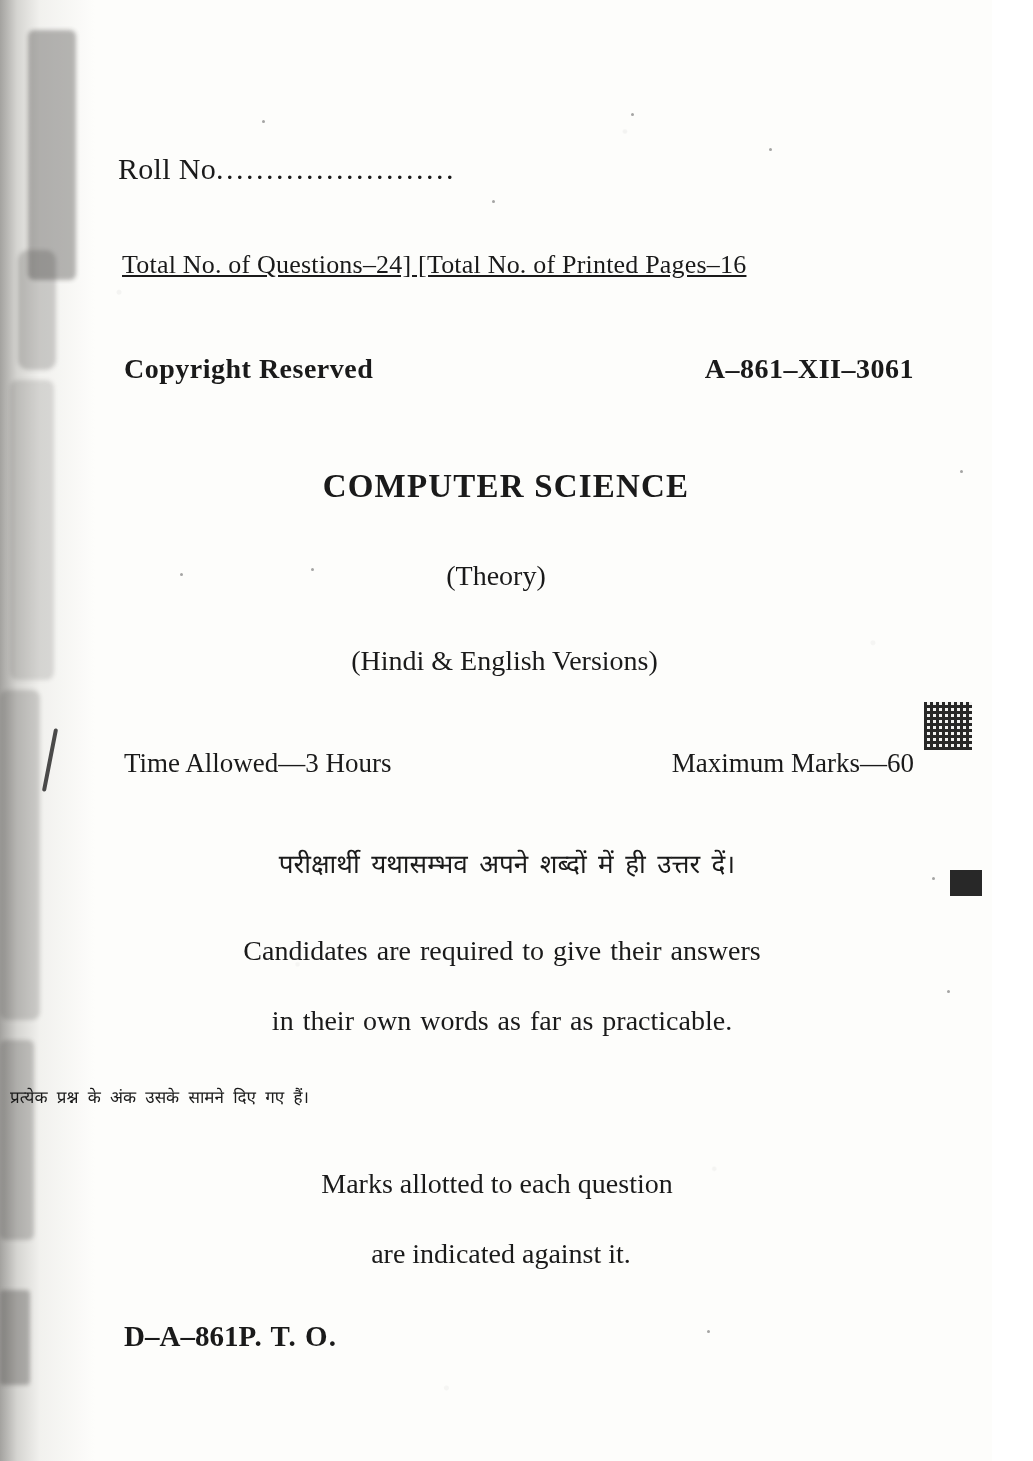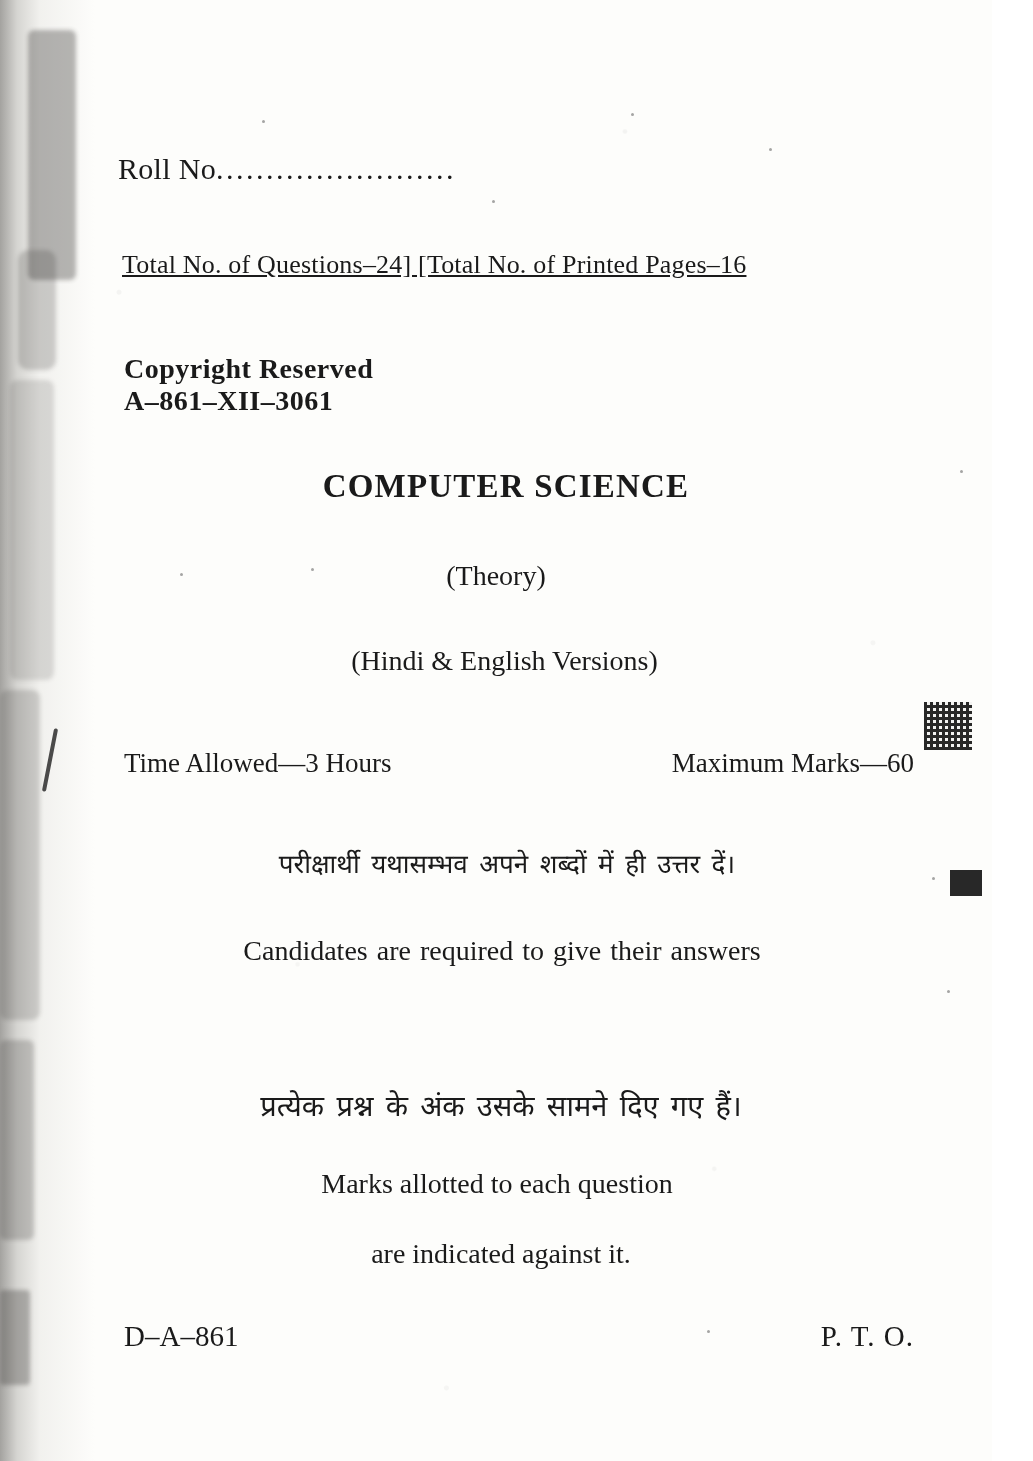--- a/index.html
+++ b/index.html
@@ -97,21 +97,20 @@
   .copyright-row {
     position: absolute;
     left: 124px; top: 353px;
     width: 790px;
     display: flex;
     justify-content: space-between;
     align-items: baseline;
     font-weight: bold;
     font-size: 28px;
     letter-spacing: .5px;
-    flex-direction: column;
   }
   .paper-code { letter-spacing: .5px; }
 
   .subject-title {
     position: absolute;
     left: 0; right: 0; top: 468px;
     text-align: center;
     font-weight: bold;
     font-size: 33px;
     letter-spacing: 1.2px;
@@ -162,22 +161,21 @@
     position: absolute;
     left: 0; right: 0; top: 1005px;
     text-align: center;
     font-size: 28px;
     padding-left: 12px;
     word-spacing: 2px;
   }
   .hindi-2 {
     position: absolute;
     left: 0; right: 0; top: 1085px;
-    text-align: center;
-    font-size: 29px;
+    font-size: 17px;
     padding-left: 10px;
     word-spacing: 5px;
   }
   .eng-3 {
     position: absolute;
     left: 0; right: 0; top: 1168px;
     text-align: center;
     font-size: 28px;
     padding-left: 2px;
   }
@@ -187,23 +185,24 @@
     text-align: center;
     font-size: 28px;
     padding-left: 10px;
   }
 
   .footer-row {
     position: absolute;
     left: 124px; top: 1320px;
     width: 790px;
     display: flex;
-    justify-content: space-between;
+    justify-content: flex-start;
     align-items: baseline;
     font-size: 29px;
+    font-weight: bold;
   }
   .pto { letter-spacing: 1px; }
 
   .faint-dot {
     position: absolute;
     width: 3px; height: 3px;
     background: rgba(0,0,0,0.35);
     border-radius: 50%;
     pointer-events: none;
   }
@@ -251,20 +250,21 @@
   <div class="theory">(Theory)</div>
   <div class="versions">(Hindi &amp; English Versions)</div>
 
   <div class="time-marks">
     <span>Time Allowed—3 Hours</span>
     <span>Maximum Marks—60</span>
   </div>
 
   <div class="hindi-1">परीक्षार्थी यथासम्भव अपने शब्दों में ही उत्तर दें।</div>
   <div class="eng-1">Candidates are required to give their answers</div>
+  <div class="eng-2">in their own words as far as practicable.</div>
   <div class="hindi-2">प्रत्येक प्रश्न के अंक उसके सामने दिए गए हैं।</div>
   <div class="eng-3">Marks allotted to each question</div>
   <div class="eng-4">are indicated against it.</div>
 
   <div class="footer-row">
     <span>D–A–861</span>
     <span class="pto">P. T. O.</span>
   </div>
 
 </div>

